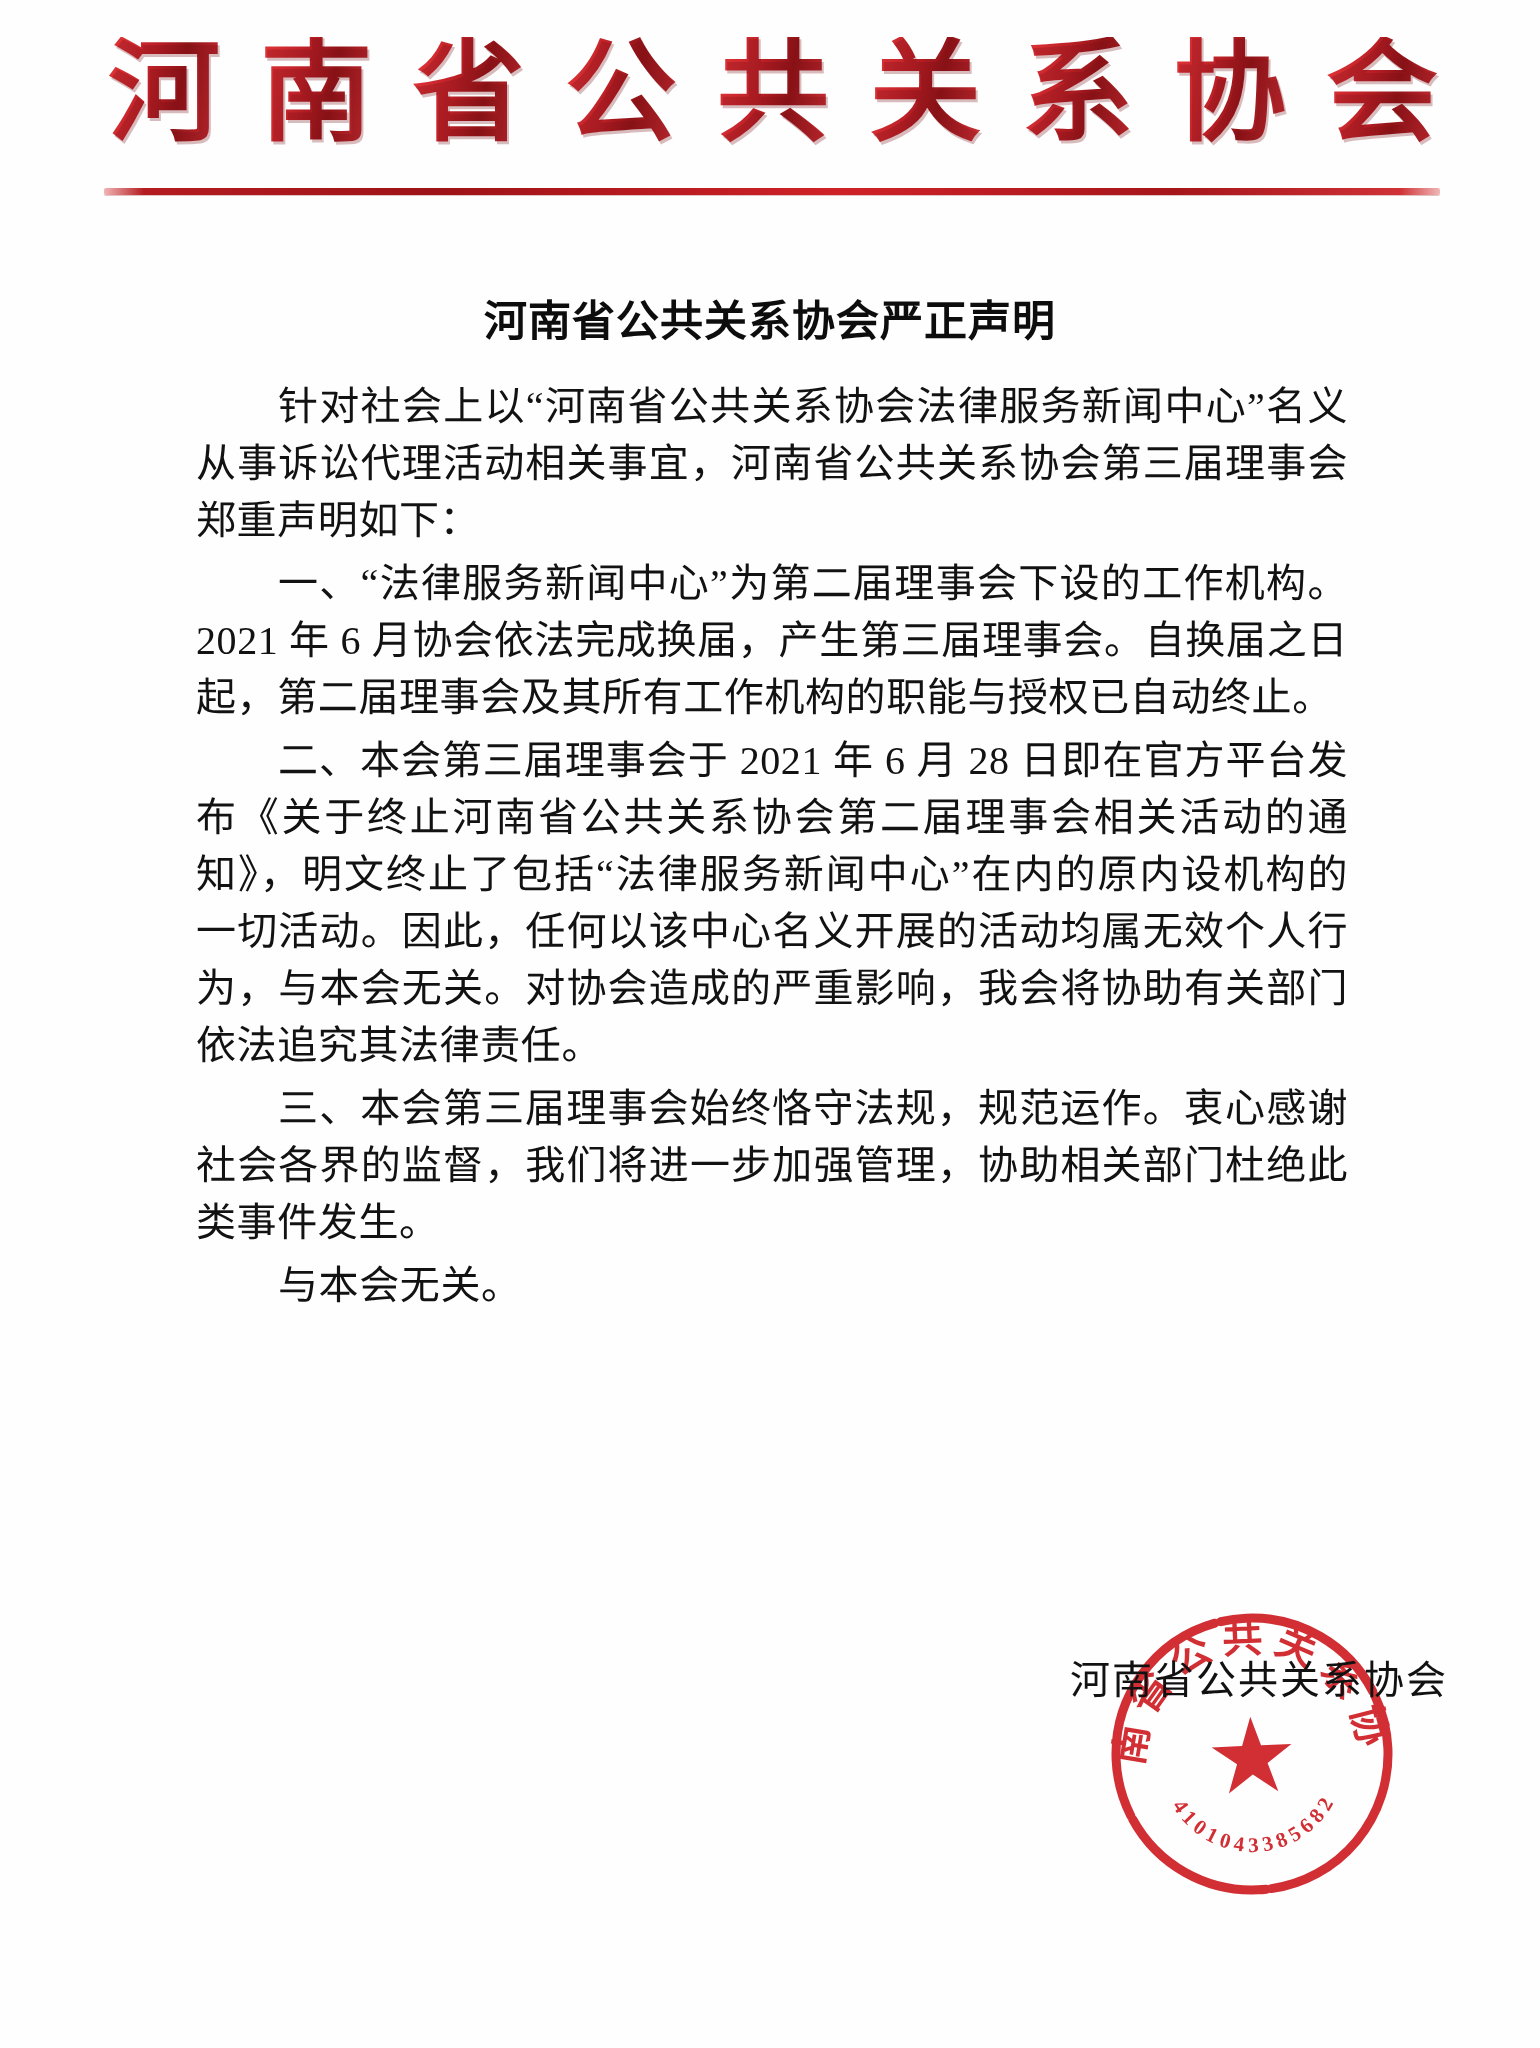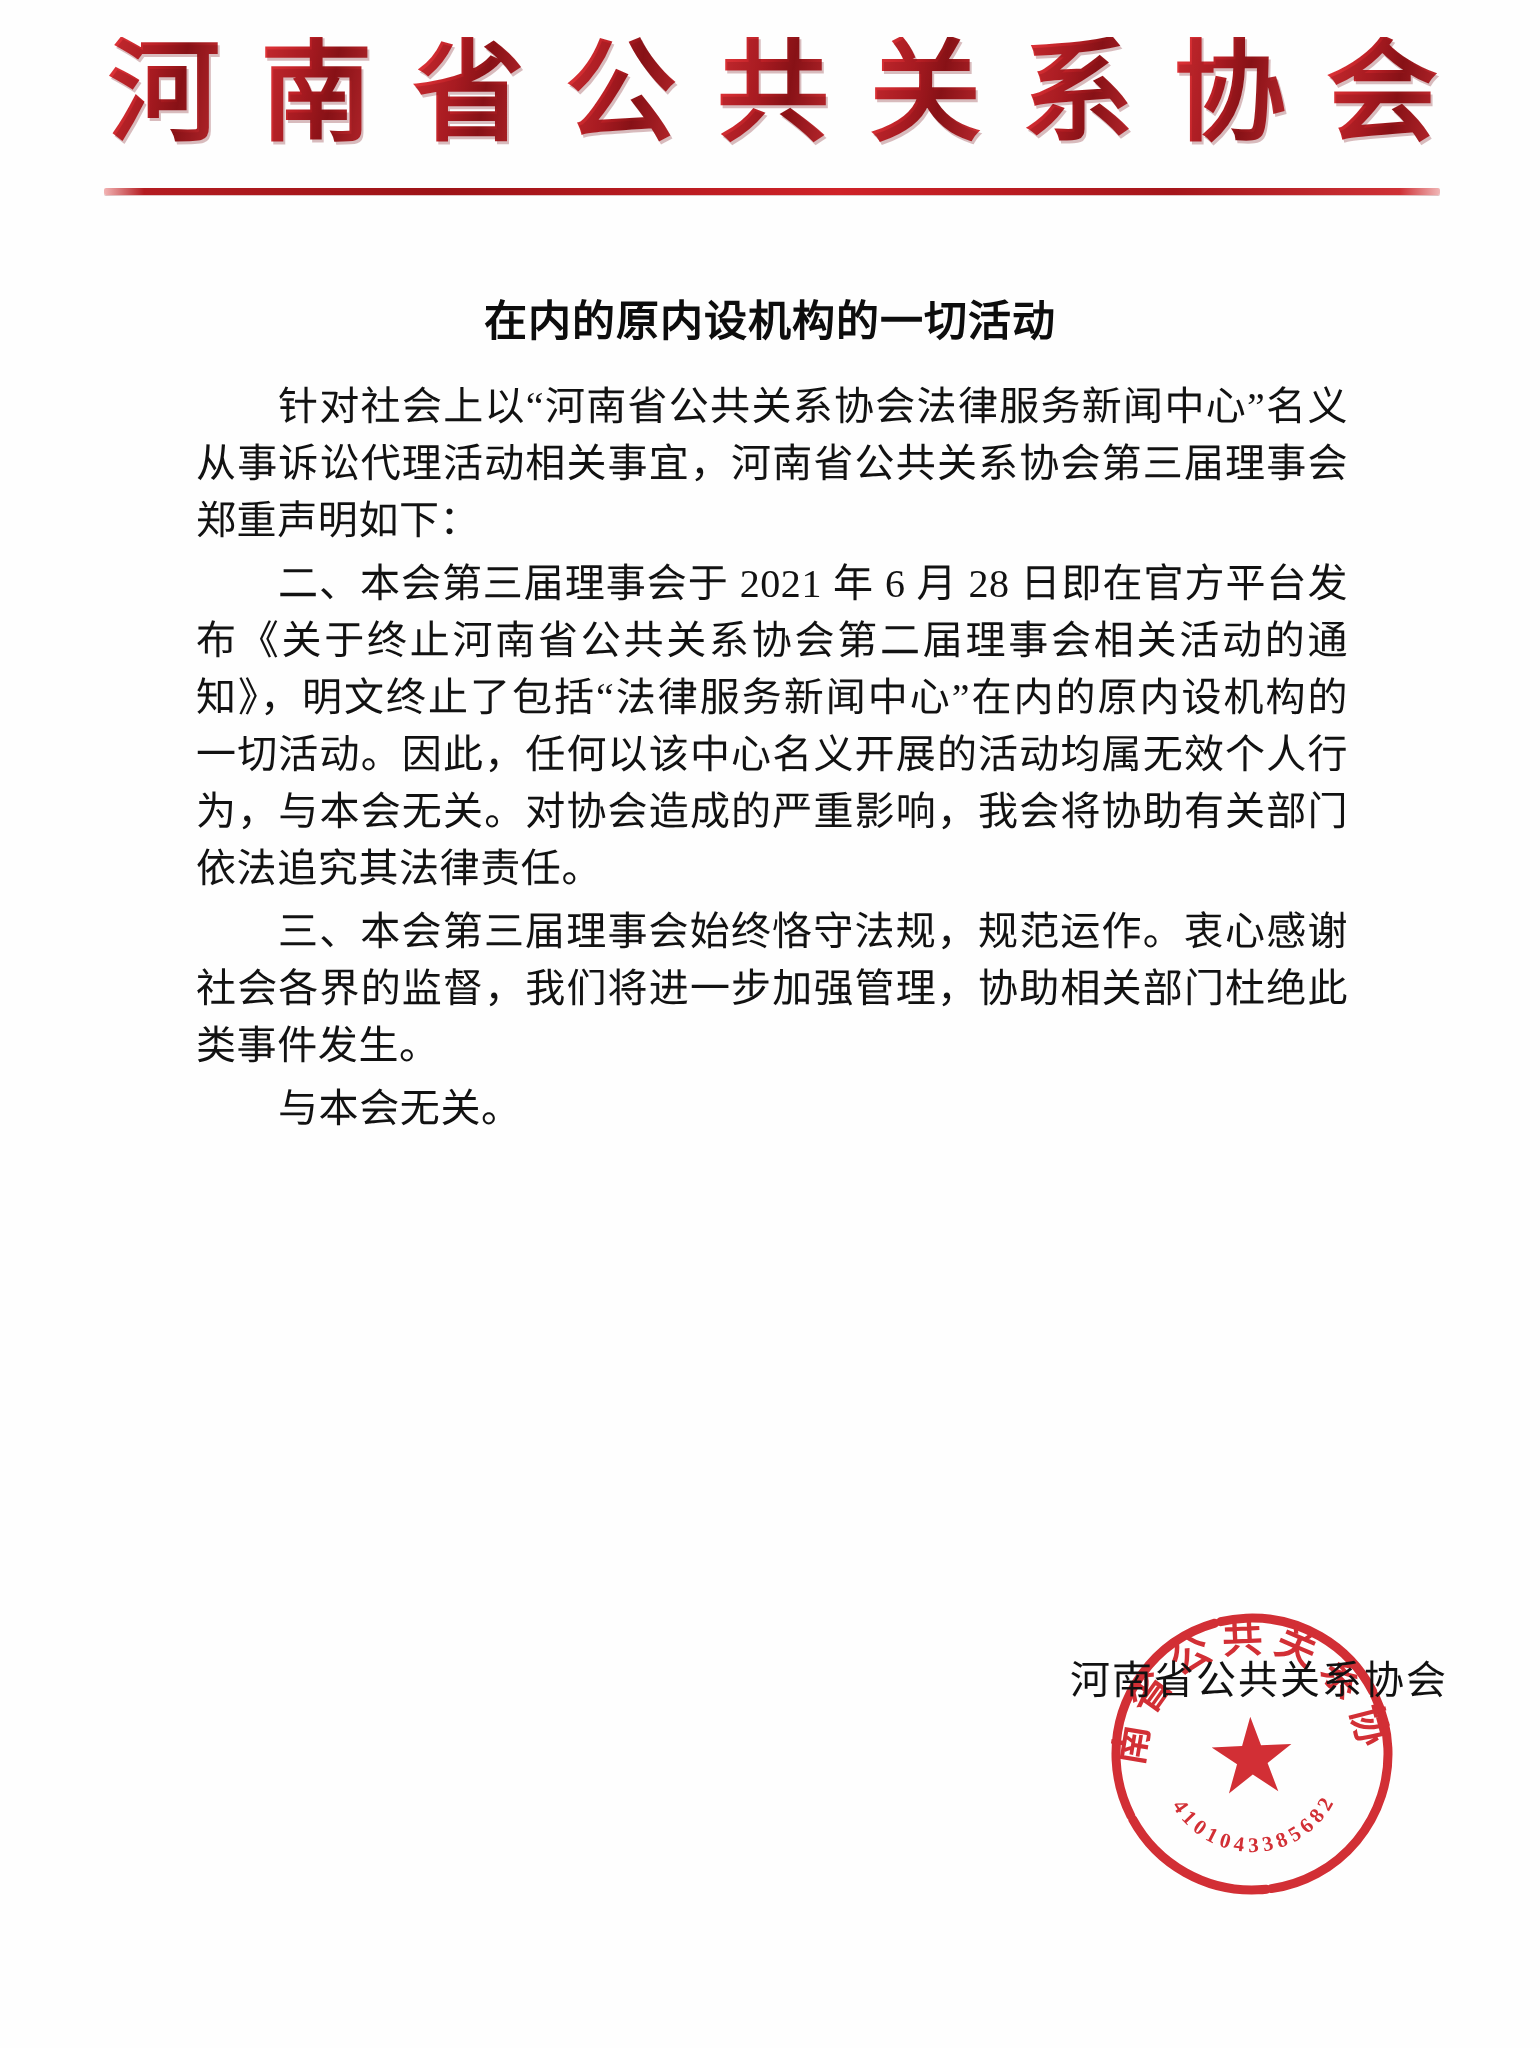--- a/index.html
+++ b/index.html
@@ -151,24 +151,25 @@
     <span class="letterhead-char">省</span>
     <span class="letterhead-char">公</span>
     <span class="letterhead-char">共</span>
     <span class="letterhead-char">关</span>
     <span class="letterhead-char">系</span>
     <span class="letterhead-char">协</span>
     <span class="letterhead-char">会</span>
   </div>
   <div class="letterhead-rule"></div>
 
-  <div class="doc-title">在内的原内设机构的一切活动</div>
+  <div class="doc-title">河南省公共关系协会严正声明</div>
 
   <div class="body-block">
     <p class="para">针对社会上以“河南省公共关系协会法律服务新闻中心”名义从事诉讼代理活动相关事宜，河南省公共关系协会第三届理事会郑重声明如下：</p>
+    <p class="para">一、“法律服务新闻中心”为第二届理事会下设的工作机构。2021 年 6 月协会依法完成换届，产生第三届理事会。自换届之日起，第二届理事会及其所有工作机构的职能与授权已自动终止。</p>
     <p class="para">二、本会第三届理事会于 2021 年 6 月 28 日即在官方平台发布《关于终止河南省公共关系协会第二届理事会相关活动的通知》，明文终止了包括“法律服务新闻中心”在内的原内设机构的一切活动。因此，任何以该中心名义开展的活动均属无效个人行为，与本会无关。对协会造成的严重影响，我会将协助有关部门依法追究其法律责任。</p>
     <p class="para">三、本会第三届理事会始终恪守法规，规范运作。衷心感谢社会各界的监督，我们将进一步加强管理，协助相关部门杜绝此类事件发生。</p>
     <p class="para last-para">与本会无关。</p>
   </div>
 
   <div class="seal">
     <svg viewBox="0 0 296 296" xmlns="http://www.w3.org/2000/svg" aria-hidden="true">
       <defs>
         <path id="arcTop" d="M 40 154 A 108 108 0 0 1 256 154"></path>
         <path id="arcBottom" d="M 56 154 A 92 92 0 0 0 240 154"></path>

